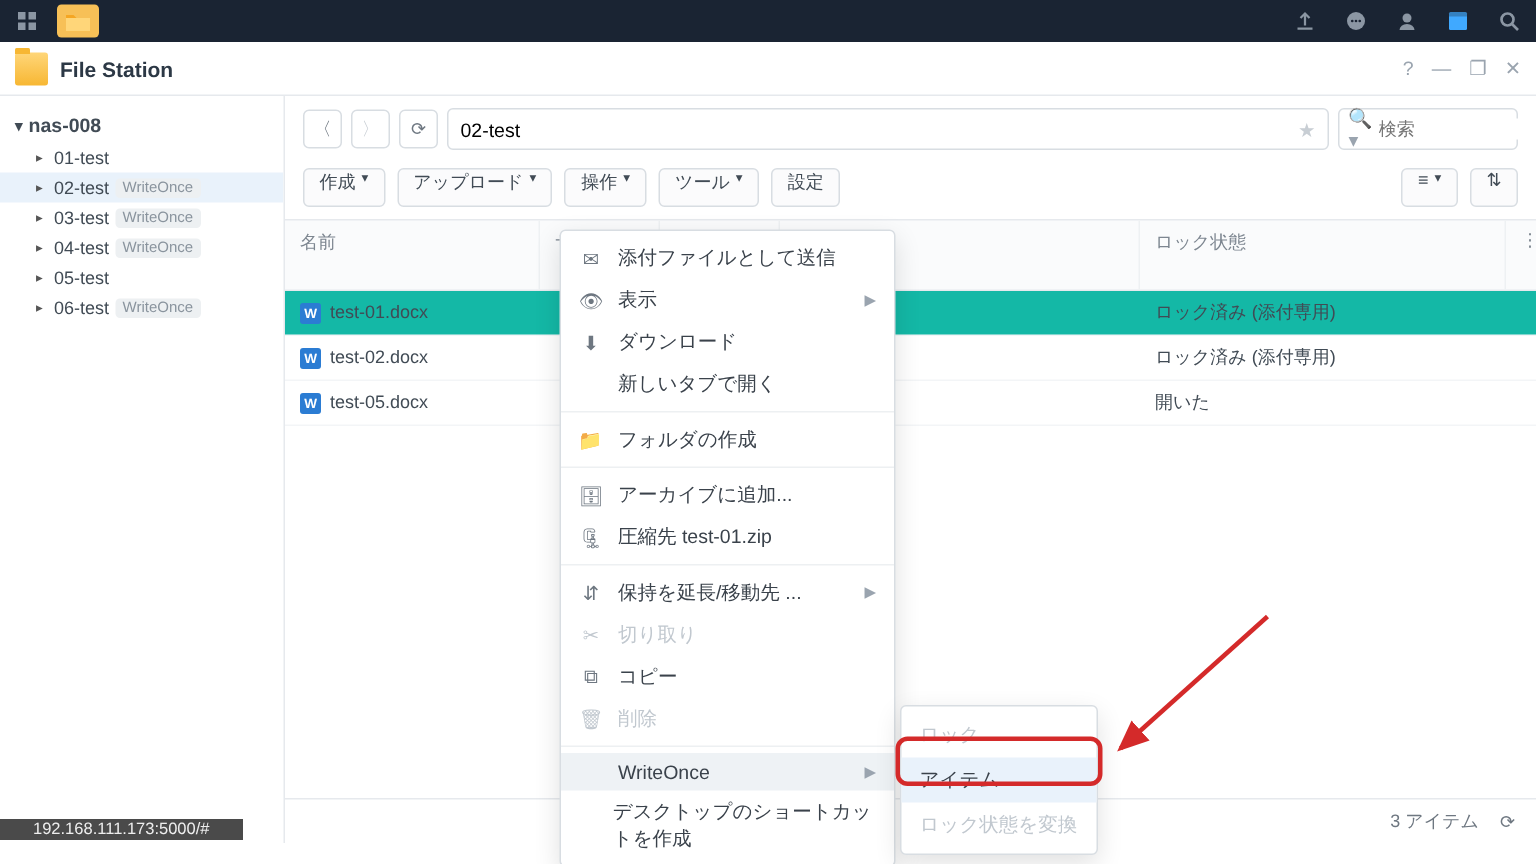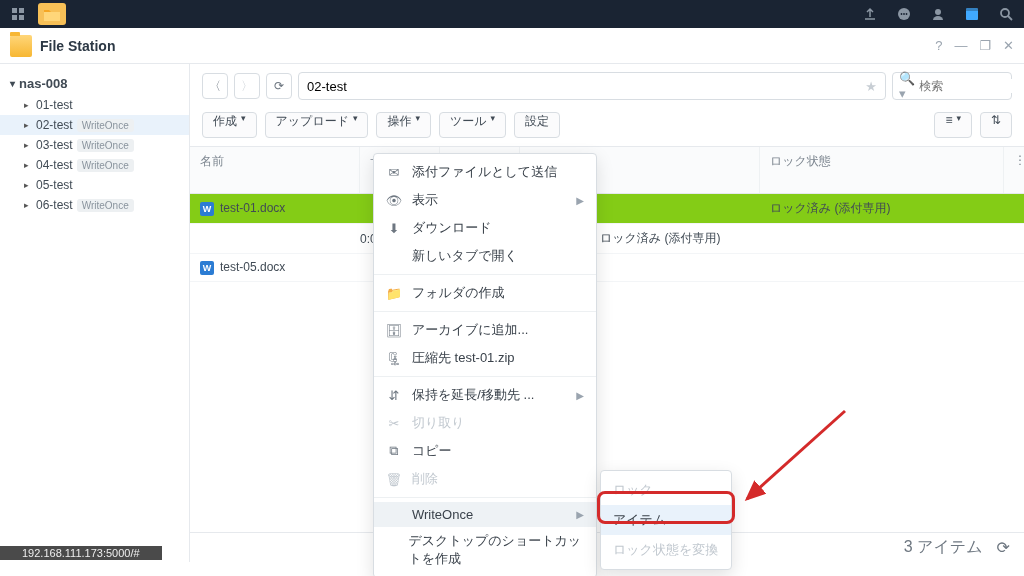--- a/index.html
+++ b/index.html
@@ -51,25 +51,25 @@
 .list-header { display: flex; background: #fafbfc; border-bottom: 1px solid #e6e9ed; border-top: 1px solid #e6e9ed; font-size: 12px; color: #7d8690; }
 .col { padding: 6px 10px; border-right: 1px solid #eef1f3; }
 .col-name { width: 170px; }
 .col-size { width: 80px; }
 .col-type { width: 80px; }
 .col-date { width: 240px; }
 .col-lock { flex: 1; }
 .col-menu { width: 20px; border: none; text-align: center; }
 
 .row { display: flex; align-items: center; font-size: 12px; border-bottom: 1px solid #f3f5f7; }
-.row.selected { background: #84cc16; }
+.row.selected { background: #14b8a6; }
 .row .col { border: none; }
 .file-ico { display: inline-block; width: 14px; height: 14px; background: #2b7cd3; color: #fff; font-size: 9px; line-height: 14px; text-align: center; border-radius: 2px; margin-right: 6px; font-weight: bold; }
 
-.statusbar { height: 30px; border-top: 1px solid #e6e9ed; display: flex; align-items: center; justify-content: flex-end; padding: 0 14px; gap: 14px; font-size: 16px; color: #6e7781; }
+.statusbar { height: 30px; border-top: 1px solid #e6e9ed; display: flex; align-items: center; justify-content: flex-end; padding: 0 14px; gap: 14px; font-size: 12px; color: #6e7781; }
 
 
 .ctx { position: absolute; background: #fff; border: 1px solid #d8dde2; border-radius: 4px; box-shadow: 0 6px 18px rgba(0,0,0,0.12); padding: 4px 0; font-size: 13px; }
 .ctx-main { left: 373px; top: 153px; width: 224px; }
 .ctx-item { display: flex; align-items: center; padding: 5px 12px; gap: 10px; color: #3a424b; }
 .ctx-item .ico { width: 16px; display: flex; justify-content: center; color: #6e7781; }
 .ctx-item .arrow { margin-left: auto; color: #9aa4af; font-size: 10px; }
 .ctx-item.disabled { color: #c1c8cf; }
 .ctx-item.disabled .ico { color: #c1c8cf; }
 .ctx-item.highlight { background: #eef2f5; }
@@ -245,31 +245,33 @@
       <div id="rows">
           <div class="row selected">
             <div class="col col-name"><span class="file-ico">W</span>test-01.docx</div>
             <div class="col col-size"></div>
             <div class="col col-type"></div>
             <div class="col col-date">7:57:21</div>
             <div class="col col-lock">ロック済み (添付専用)</div>
             <div class="col col-menu"></div>
           </div>
           <div class="row">
+            <div class="col col-name"><span class="file-ico">W</span>test-02.docx</div>
             <div class="col col-size"></div>
             <div class="col col-type"></div>
             <div class="col col-date">0:01:32</div>
             <div class="col col-lock">ロック済み (添付専用)</div>
             <div class="col col-menu"></div>
           </div>
           <div class="row">
             <div class="col col-name"><span class="file-ico">W</span>test-05.docx</div>
             <div class="col col-size"></div>
             <div class="col col-type"></div>
             <div class="col col-date">7:31:13</div>
+            <div class="col col-lock">開いた</div>
             <div class="col col-menu"></div>
           </div>
         </div>
 
       <div style="flex:1"></div>
       <div class="statusbar">
         <span>3 アイテム</span>
         <span>⟳</span>
       </div>
     </div>

